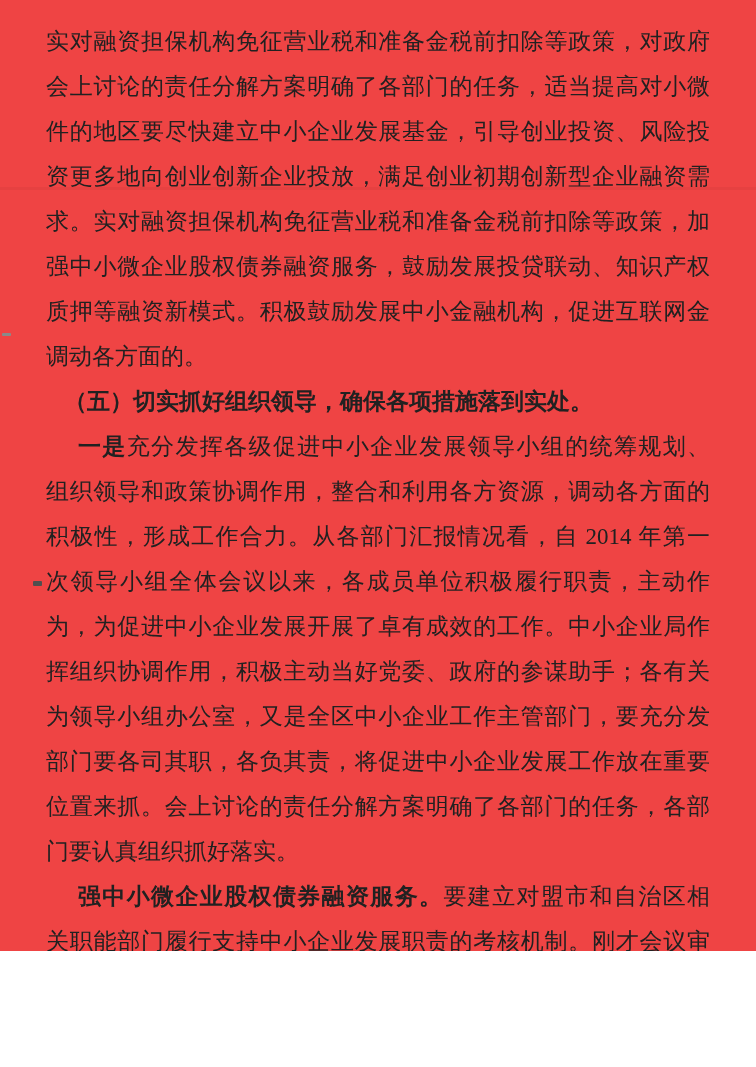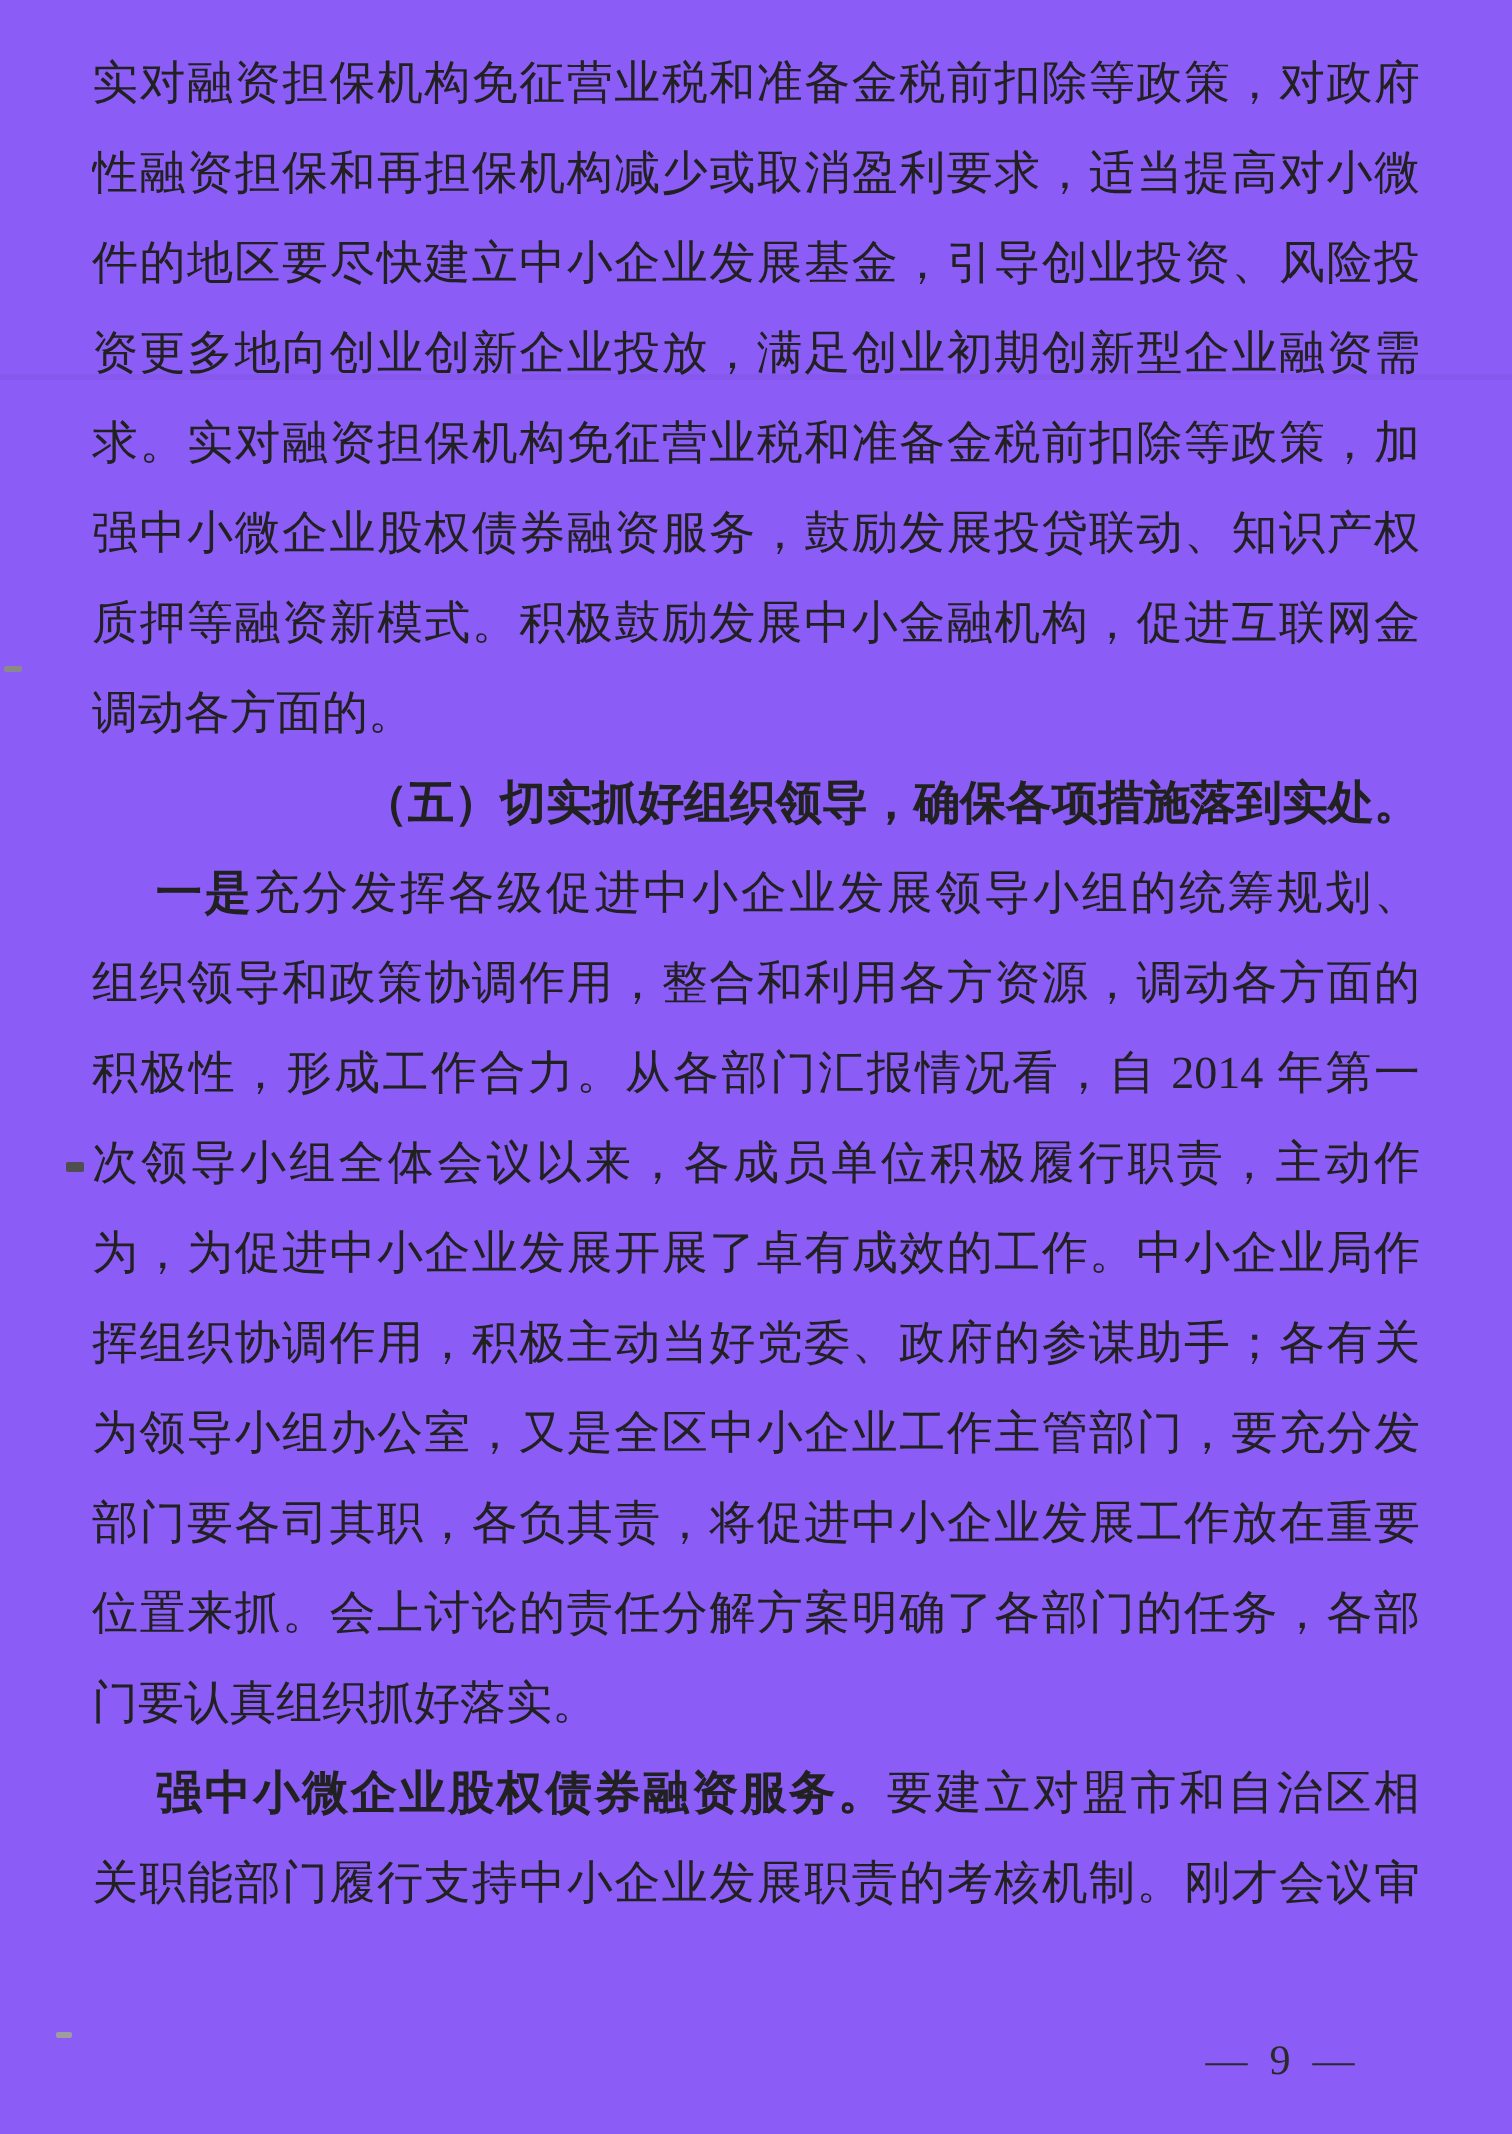--- a/index.html
+++ b/index.html
@@ -3,22 +3,22 @@
 <meta charset="utf-8">
 <style>
   html, body {
     margin: 0;
     padding: 0;
     background: #ffffff;
   }
   .page {
     position: relative;
     width: 756px;
-    height: 1067px;
-    background: #8b5cf6;
+    height: 951px;
+    background: #ef4444;
     overflow: hidden;
     font-family: "Liberation Serif", "DejaVu Serif", serif;
   }
   .text-block {
     position: absolute;
     top: 19px;
     left: 46px;
     right: 46px;
   }
   .line {
@@ -28,21 +28,21 @@
     color: #212121;
     white-space: nowrap;
     overflow: hidden;
   }
   .line.j {
     white-space: normal;
     text-align: justify;
     text-align-last: justify;
   }
   .line.p-indent { text-indent: 32px; }
-  .line.h-indent { text-indent: 18px; text-align: right; }
+  .line.h-indent { text-indent: 18px; }
   .b { font-weight: 700; }
   .footer {
     position: absolute;
     top: 1010px;
     left: 585px;
     width: 110px;
     height: 40px;
     line-height: 40px;
     font-size: 21px;
     color: #2a2a2a;
@@ -69,21 +69,21 @@
 
 <div class="page">
 
   <div class="streak"></div>
   <div class="speck speck1"></div>
   <div class="speck speck2"></div>
   <div class="speck speck3"></div>
 
   <div class="text-block">
     <div class="line j"><span>实对融资担保机构免征营业税和准备金税前扣除等政策，对政府</span></div>
-    <div class="line j"><span>性融资担保和再担保机构减少或取消盈利要求，适当提高对小微</span></div>
+    <div class="line j"><span>会上讨论的责任分解方案明确了各部门的任务，适当提高对小微</span></div>
     <div class="line j"><span>件的地区要尽快建立中小企业发展基金，引导创业投资、风险投</span></div>
     <div class="line j"><span>资更多地向创业创新企业投放，满足创业初期创新型企业融资需</span></div>
     <div class="line j"><span>求。实对融资担保机构免征营业税和准备金税前扣除等政策，加</span></div>
     <div class="line j"><span>强中小微企业股权债券融资服务，鼓励发展投贷联动、知识产权</span></div>
     <div class="line j"><span>质押等融资新模式。积极鼓励发展中小金融机构，促进互联网金</span></div>
     <div class="line"><span>调动各方面的。</span></div>
     <div class="line h-indent"><span class="b">（五）切实抓好组织领导，确保各项措施落到实处。</span></div>
     <div class="line j p-indent"><span class="b">一是</span><span>充分发挥各级促进中小企业发展领导小组的统筹规划、</span></div>
     <div class="line j"><span>组织领导和政策协调作用，整合和利用各方资源，调动各方面的</span></div>
     <div class="line j"><span>积极性，形成工作合力。从各部门汇报情况看，自 2014 年第一</span></div>

